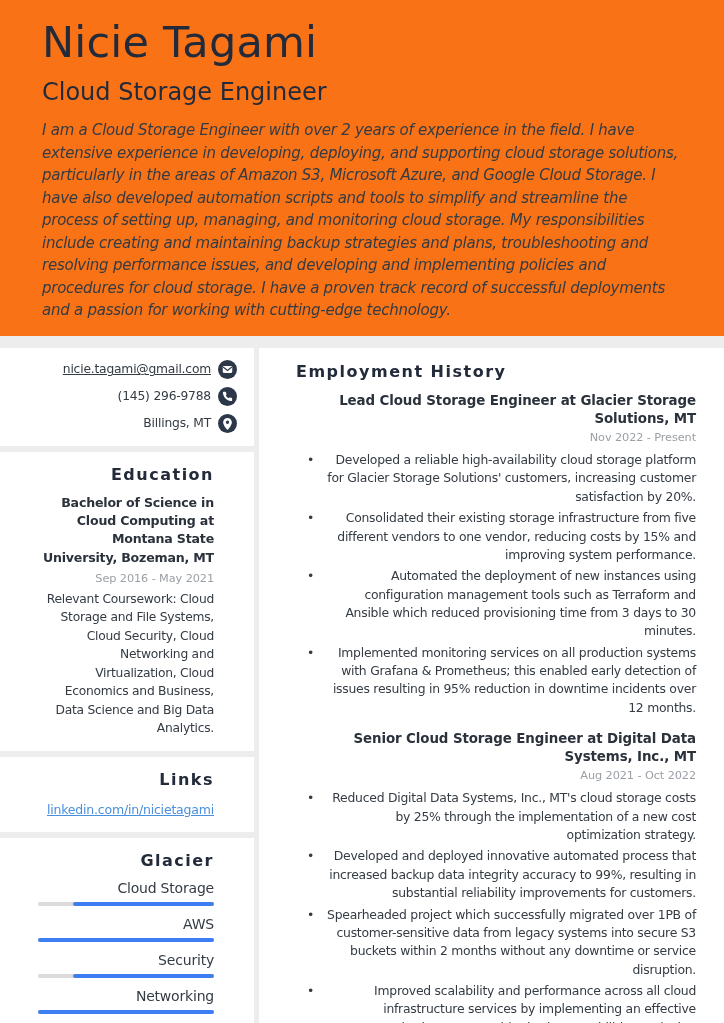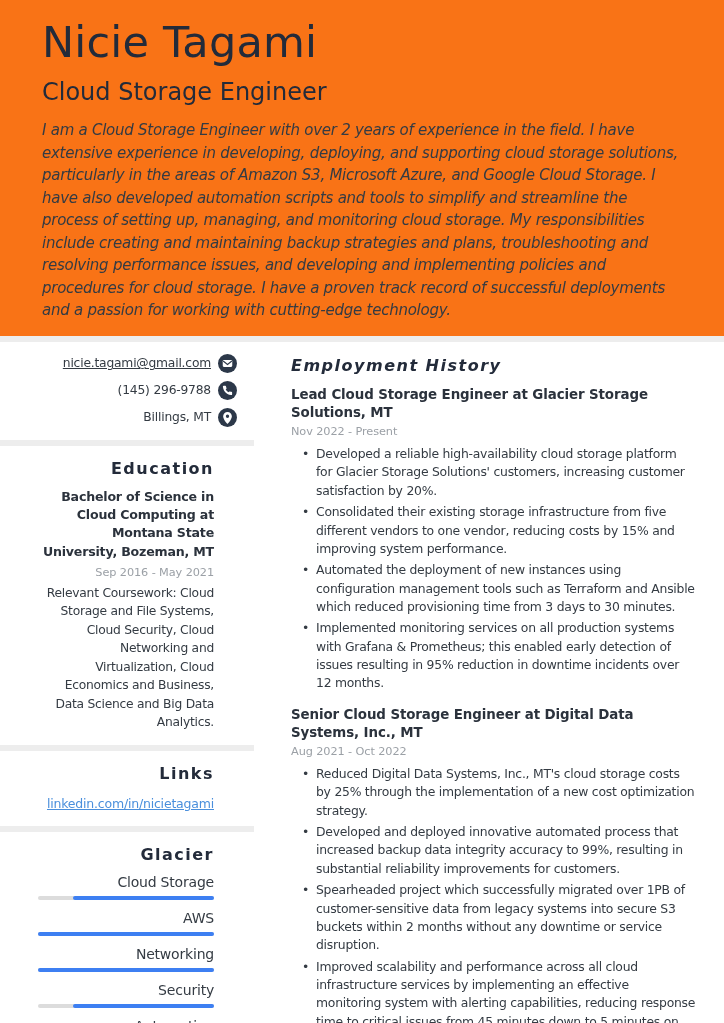--- a/index.html
+++ b/index.html
@@ -39,21 +39,22 @@
     line-height: 1.5;
     letter-spacing: -0.25px;
     color: #343b43;
     font-style: italic;
   }
 
   
   .columns {
     flex: 1;
     display: flex;
-    margin-top: 6px;
+    margin-top: 12px;
+    gap: 5px;
     overflow: hidden;
   }
   aside {
     width: 254px;
     flex-shrink: 0;
     display: flex;
     flex-direction: column;
     gap: 6px;
   }
   main {
@@ -113,22 +114,22 @@
     position: absolute;
     right: 0; top: 0;
     height: 100%;
     background: #3d7ff2;
     border-radius: 2px;
   }
   .filler { flex: 1; }
 
   
   .main-card { padding: 14px 28px 14px 37px; }
-  .main-card .section-heading { margin-bottom: 11px; font-style: italic; }
-  .job { margin-bottom: 4px; }
+  .main-card .section-heading { margin-bottom: 11px; }
+  .job { margin-bottom: 4px; text-align: right; }
   .job-title {
     font-size: 13.4px;
     font-weight: 700;
     line-height: 1.35;
     letter-spacing: -0.1px;
     color: #2b323c;
   }
   .job-dates { margin: 3px 0 7px 0; }
   ul.bullets { list-style: none; margin: 0 0 13px 11px; }
   ul.bullets li {
@@ -208,29 +209,29 @@
             <div class="skill-fill" style="width: 80%;"></div>
           </div>
       </div>
       <div class="skill">
         <div class="skill-name">AWS</div>
         <div class="skill-bar">
             <div class="skill-fill" style="width: 100%;"></div>
           </div>
       </div>
       <div class="skill">
+        <div class="skill-name">Security</div>
+        <div class="skill-bar">
+            <div class="skill-fill" style="width: 80%;"></div>
+          </div>
+      </div>
+      <div class="skill">
         <div class="skill-name">Networking</div>
         <div class="skill-bar">
             <div class="skill-fill" style="width: 100%;"></div>
-          </div>
-      </div>
-      <div class="skill">
-        <div class="skill-name">Security</div>
-        <div class="skill-bar">
-            <div class="skill-fill" style="width: 80%;"></div>
           </div>
       </div>
       <div class="skill">
         <div class="skill-name">Automation</div>
         <div class="skill-bar">
             <div class="skill-fill" style="width: 100%;"></div>
           </div>
       </div>
       <div class="skill">
         <div class="skill-name">Troubleshooting</div>

